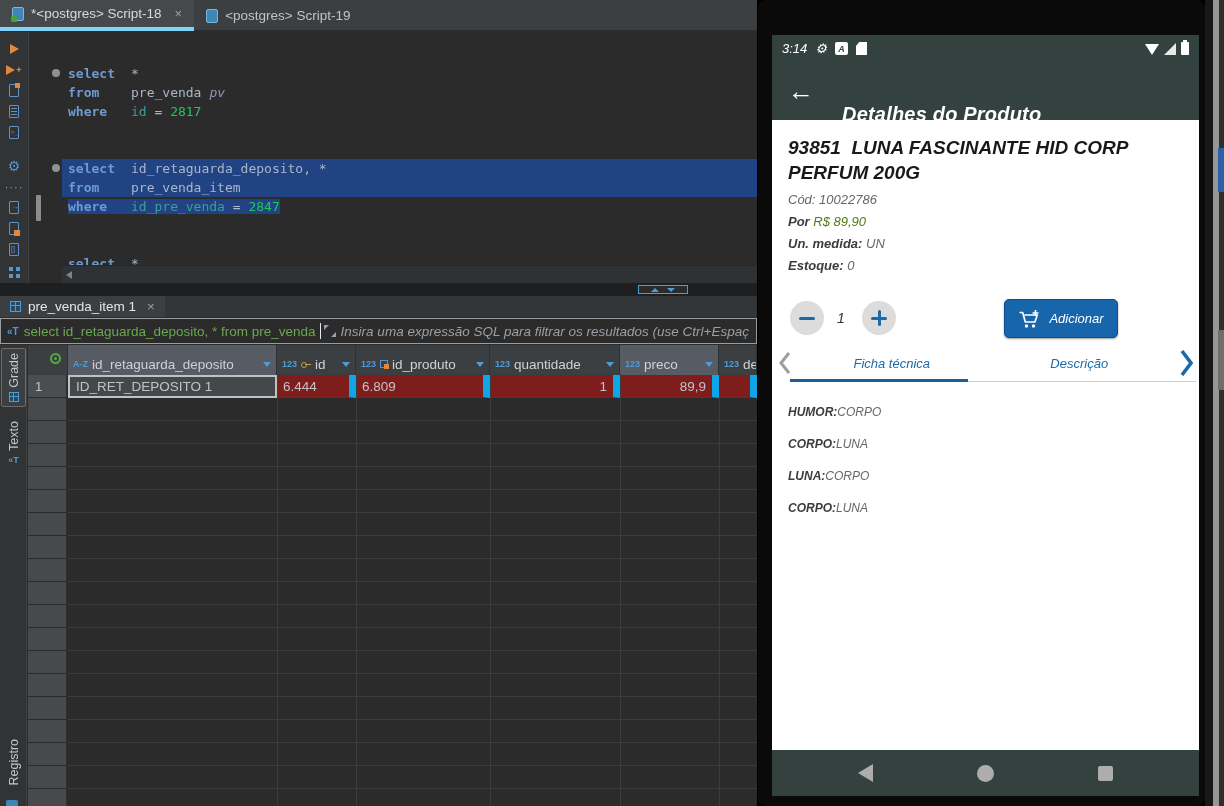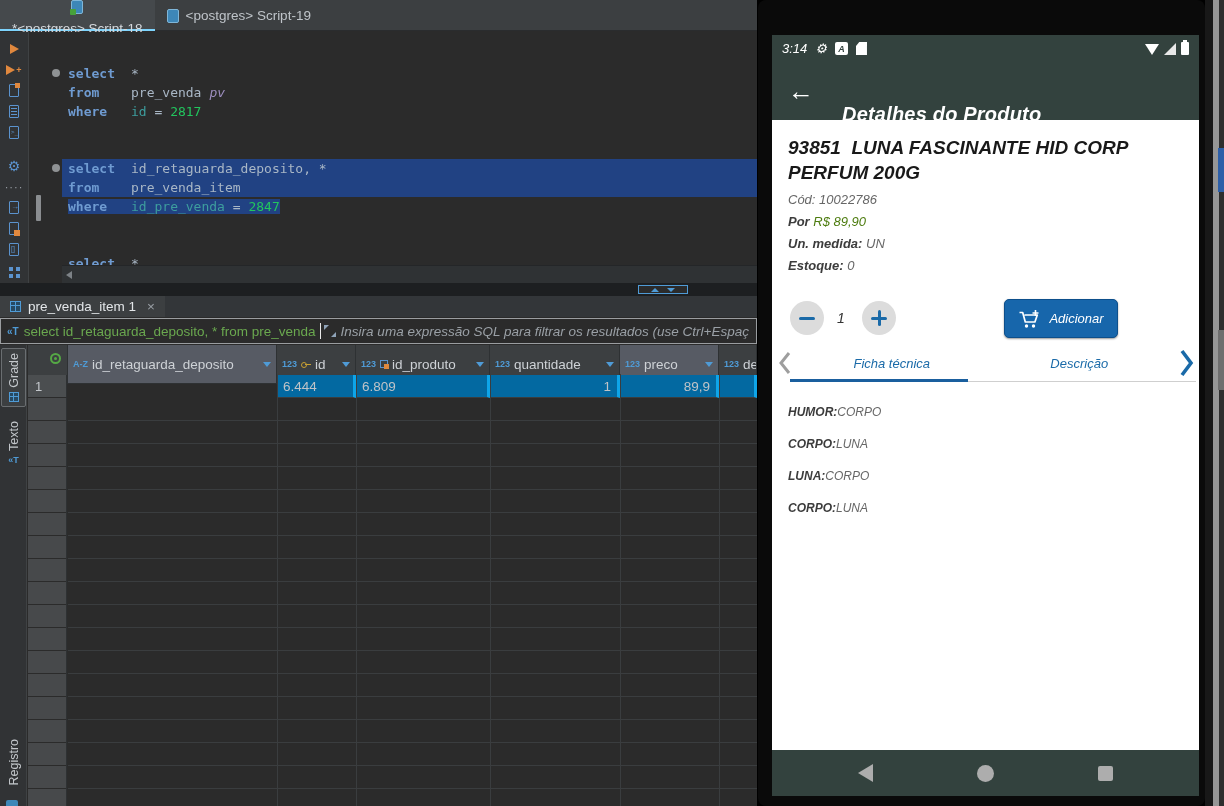--- a/index.html
+++ b/index.html
@@ -9,21 +9,21 @@
     background:#000; overflow:hidden;
     font-family:"Liberation Sans", sans-serif;
     -webkit-font-smoothing: antialiased;
   }
   
   .dbeaver { position:absolute; left:0; top:0; width:757px; height:806px; background:#2b2b2b; }
 
   
   .etabbar { position:absolute; left:0; top:0; width:757px; height:31px; background:#3c3f41; border-bottom:1px solid #2a2c2e; display:flex; }
   .etab { display:flex; align-items:center; gap:7px; padding:0 12px; color:#bfc4c9; font-size:13.5px; height:31px; }
-  .etab.active { background:#45494c; border-bottom:2px solid #7dd3fc; color:#d6dade;flex-direction:column; }
+  .etab.active { background:#45494c; border-bottom:4px solid #7dd3fc; color:#d6dade; }
   .doc-ico { width:12px; height:14px; background:#3d87b8; border:1px solid #7fb6d8; border-radius:2px; position:relative; flex:0 0 auto; }
   .doc-ico.checked::after { content:""; position:absolute; left:-2px; bottom:-2px; width:6px; height:6px; background:#47a13a; border-radius:1px; }
   .etab .close { color:#9aa0a6; font-size:13px; margin-left:6px; }
 
   
   .editor { position:absolute; left:0; top:32px; width:757px; height:251px; background:#2b2b2b; overflow:hidden; }
   .tbar { position:absolute; left:0; top:0; width:29px; height:251px; background:#313335; border-right:1px solid #3f4244; display:flex; flex-direction:column; align-items:center; padding-top:6px; }
   .tb { height:21px; display:flex; align-items:center; justify-content:center; width:100%; }
   .play { width:0; height:0; border-left:9px solid #e0883e; border-top:5.5px solid transparent; border-bottom:5.5px solid transparent; }
   .plus-mini { color:#e0883e; font-size:9px; font-weight:bold; margin-left:1px; }
@@ -89,21 +89,21 @@
   .coltype { color:#4f9bd6; font-size:9px; font-weight:bold; flex:0 0 auto; }
   .drop { width:0; height:0; border-top:5px solid #4f9bd6; border-left:4.5px solid transparent; border-right:4.5px solid transparent; margin-left:auto; flex:0 0 auto; }
   .key-ico { width:10px; height:6px; position:relative; flex:0 0 auto; }
   .key-ico::before { content:""; position:absolute; left:0; top:1px; width:4px; height:4px; border:1.4px solid #c8a032; border-radius:50%; }
   .key-ico::after { content:""; position:absolute; left:4px; top:2.6px; width:6px; height:1.4px; background:#c8a032; }
   .fk-ico { width:8px; height:8px; border:1px solid #5b93ce; position:relative; flex:0 0 auto; }
   .fk-ico::after { content:""; position:absolute; right:-2px; bottom:-2px; width:5px; height:5px; background:#e0883e; }
   .corner-dot { position:absolute; width:11px; height:11px; border:2px solid #55a845; border-radius:50%; }
   .corner-dot::after { content:""; position:absolute; left:2px; top:2px; width:3px; height:3px; background:#55a845; border-radius:50%; }
 
-  .cell { position:absolute; height:23px; display:flex; align-items:center; padding:0 6px; color:#bfc3c7; font-size:13.5px; border-right:3px solid #0ea5e9; border-bottom:1px solid #3a3d3f; background:#0369a1; overflow:hidden; white-space:nowrap; }
+  .cell { position:absolute; height:23px; display:flex; align-items:center; padding:0 6px; color:#bfc3c7; font-size:13.5px; border-right:7px solid #0ea5e9; border-bottom:1px solid #3a3d3f; background:#7f1d1d; overflow:hidden; white-space:nowrap; }
   .cell.right { justify-content:flex-end; }
   .cell.selcell { background:#45484a; border:2px solid #bfc2c4; }
   .rownum { position:absolute; height:23px; background:#4b4e50; color:#c3c7cb; font-size:13px; display:flex; align-items:center; padding-left:7px; border-bottom:1px solid #2b2b2b; border-right:1px solid #2e3133; }
   .emptyhdrcol { position:absolute; left:28px; width:39px; background:#47494b;
       background-image:repeating-linear-gradient(to bottom, transparent 0 22px, #2b2b2b 22px 23px); border-right:1px solid #2e3133; }
   .emptyrows { position:absolute; left:68px; right:0;
       background-image:repeating-linear-gradient(to bottom, transparent 0 22px, #3a3d3f 22px 23px); }
   .vline { position:absolute; width:1px; background:#3a3d3f; top:29px; bottom:0; }
   .reg-ico { position:absolute; left:6px; bottom:0; width:12px; height:6px; background:#3d87b8; border-radius:2px 2px 0 0; }
 
@@ -304,20 +304,21 @@
         <span class="coltype">123</span>
         <span>preco</span>
         <span class="drop"></span>
       </div>
       <div class="hdr" style="left:719px;width:38px">
         <span class="coltype">123</span>
         <span>de</span>
       </div>
 
       <div class="rownum" style="left:28px;top:30px;width:39px">1</div>
+      <div class="cell selcell" style="left:68px;top:30px;width:209px">ID_RET_DEPOSITO 1</div>
       <div class="cell" style="left:277px;top:30px;width:79px">6.444</div>
       <div class="cell" style="left:356px;top:30px;width:134px">6.809</div>
       <div class="cell right" style="left:490px;top:30px;width:130px">1</div>
       <div class="cell right" style="left:620px;top:30px;width:99px">89,9</div>
       <div class="cell" style="left:719px;top:30px;width:38px"></div>
 
       <div class="emptyhdrcol" style="top:53px;height:408px"></div>
       <div class="emptyrows" style="top:53px;height:408px"></div>
       <div class="vline" style="left:277px"></div>
       <div class="vline" style="left:356px"></div>

